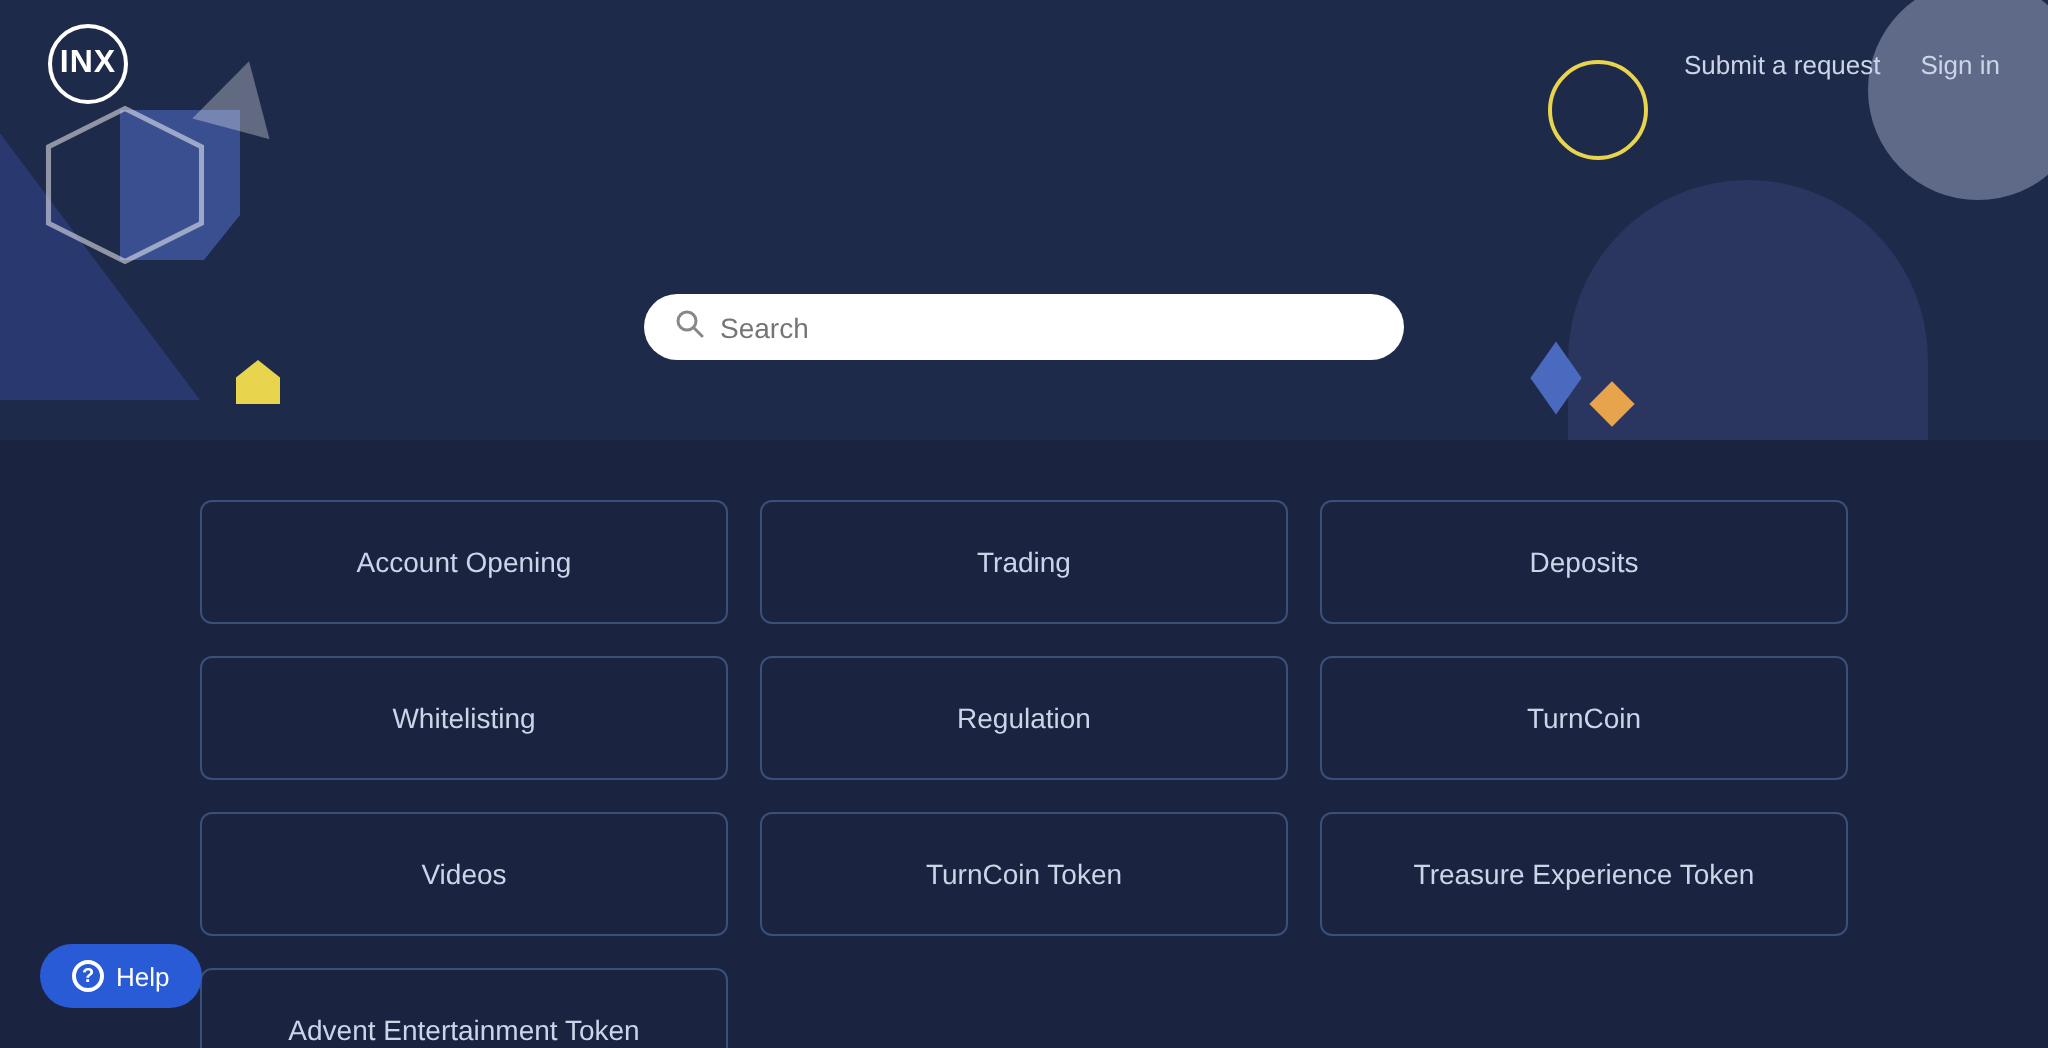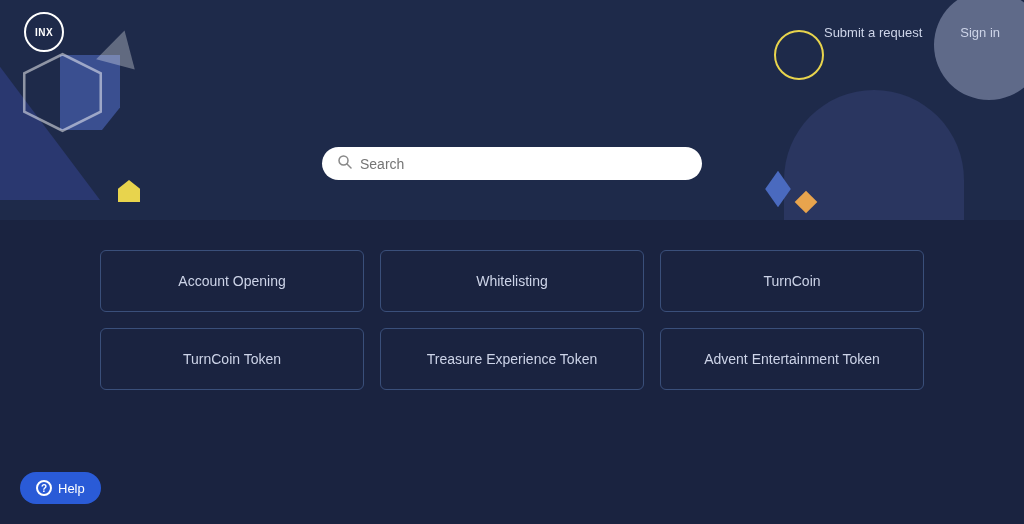--- a/index.html
+++ b/index.html
@@ -31,28 +31,28 @@
 
     .logo-circle {
       width: 40px;
       height: 40px;
       border-radius: 50%;
       border: 2px solid #fff;
       display: flex;
       align-items: center;
       justify-content: center;
       color: #fff;
-      font-size: 10px;
+      font-size: 16px;
       font-weight: bold;
       letter-spacing: 0.5px;
     }
 
     .nav-links {
       display: flex;
-      gap: 38px;
+      gap: 20px;
     }
 
     .nav-link {
       color: #cdd4e8;
       font-size: 13px;
       text-decoration: none;
       cursor: pointer;
     }
 
     
@@ -292,22 +292,26 @@
         </svg>
       </span>
       <input class="search-input" type="text" placeholder="Search" style="">
     </div>
   </div>
 </div>
 
 <div class="main-content">
   <div class="grid" id="grid-container">
   <div class="grid-item">Account Opening</div>
+      <div class="grid-item">Trading</div>
+      <div class="grid-item">Deposits</div>
       <div class="grid-item">Whitelisting</div>
+      <div class="grid-item">Regulation</div>
       <div class="grid-item">TurnCoin</div>
+      <div class="grid-item">Videos</div>
       <div class="grid-item">TurnCoin Token</div>
       <div class="grid-item">Treasure Experience Token</div>
       <div class="grid-item">Advent Entertainment Token</div>
     </div>
 </div>
 
 <button class="help-btn">
   <span class="help-icon">?</span>
   <span>Help</span>
 </button>

